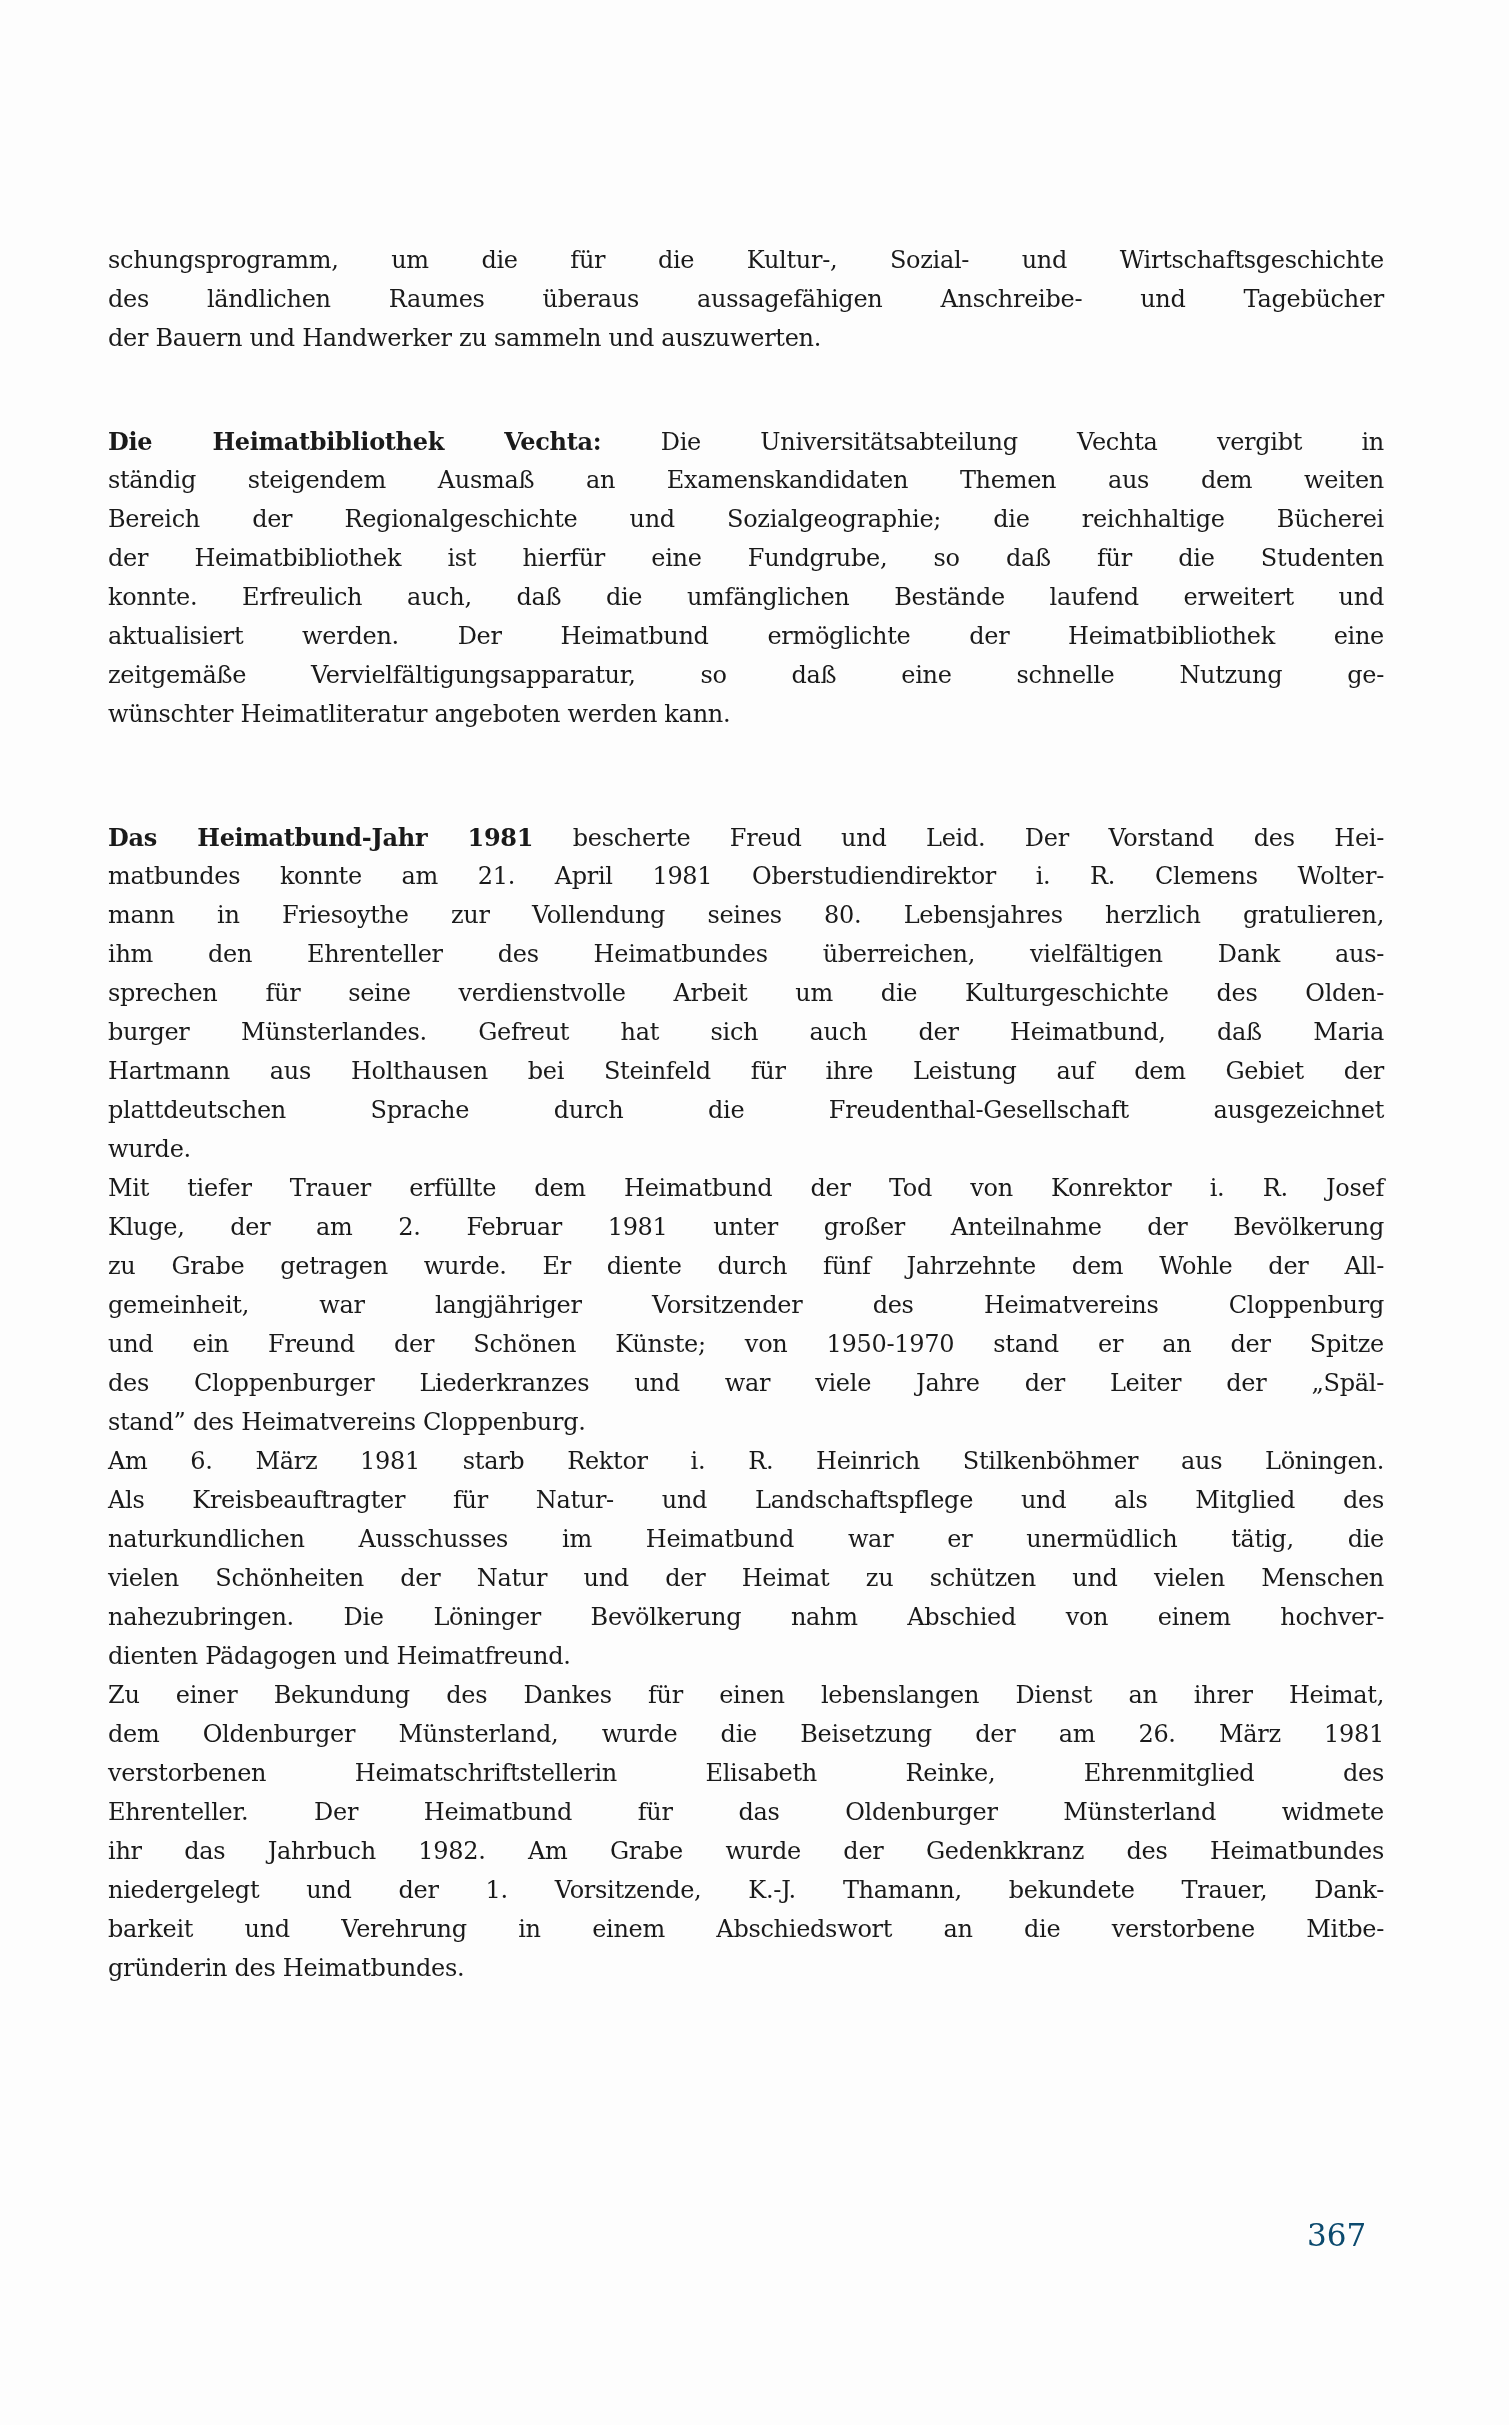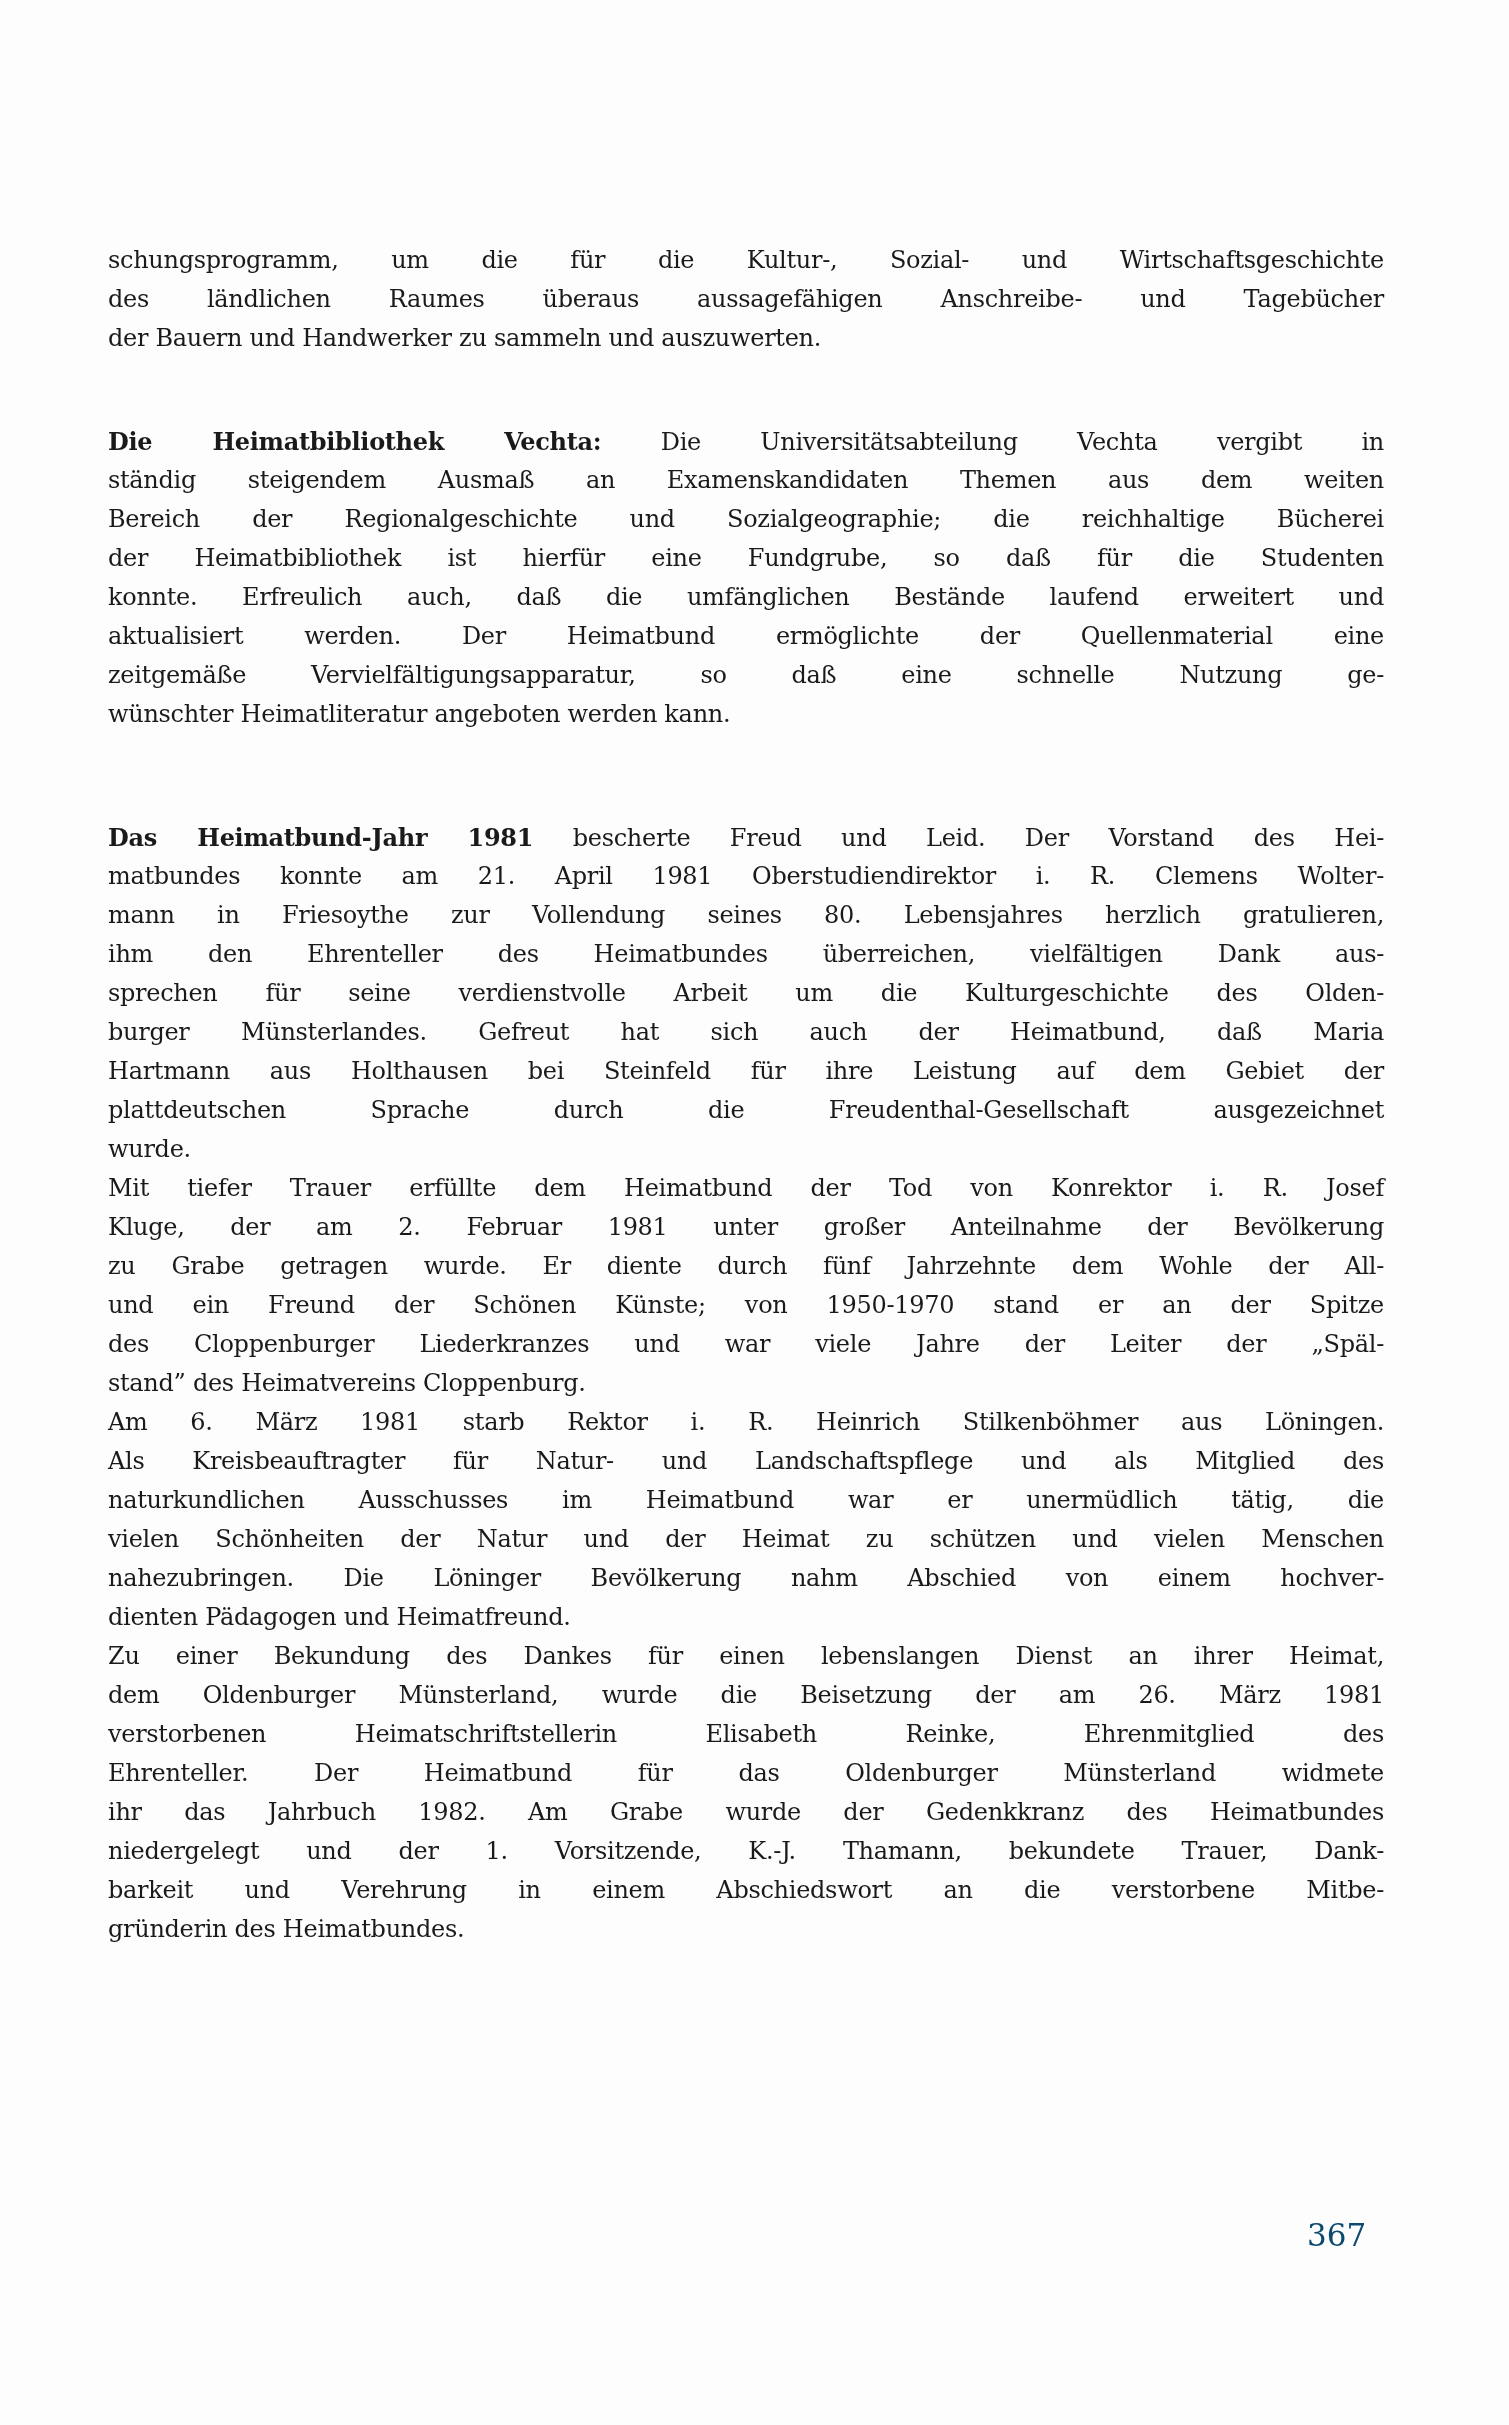--- a/index.html
+++ b/index.html
@@ -31,39 +31,40 @@
     <span class="line">des ländlichen Raumes überaus aussagefähigen Anschreibe- und Tagebücher</span>
     <span class="line last">der Bauern und Handwerker zu sammeln und auszuwerten.</span>
   </div>
 
   <div class="text" style="top:393px">
     <span class="line"><b>Die Heimatbibliothek Vechta:</b><span> Die Universitätsabteilung Vechta vergibt in</span></span>
     <span class="line">ständig steigendem Ausmaß an Examenskandidaten Themen aus dem weiten</span>
     <span class="line">Bereich der Regionalgeschichte und Sozialgeographie; die reichhaltige Bücherei</span>
     <span class="line">der Heimatbibliothek ist hierfür eine Fundgrube, so daß für die Studenten</span>
     <span class="line">konnte. Erfreulich auch, daß die umfänglichen Bestände laufend erweitert und</span>
-    <span class="line">aktualisiert werden. Der Heimatbund ermöglichte der Quellenmaterial eine</span>
+    <span class="line">aktualisiert werden. Der Heimatbund ermöglichte der Heimatbibliothek eine</span>
     <span class="line">zeitgemäße Vervielfältigungsapparatur, so daß eine schnelle Nutzung ge-</span>
     <span class="line last">wünschter Heimatliteratur angeboten werden kann.</span>
   </div>
 
   <div class="text" style="top:789px">
     <span class="line"><b>Das Heimatbund-Jahr 1981</b><span> bescherte Freud und Leid. Der Vorstand des Hei-</span></span>
     <span class="line">matbundes konnte am 21. April 1981 Oberstudiendirektor i. R. Clemens Wolter-</span>
     <span class="line">mann in Friesoythe zur Vollendung seines 80. Lebensjahres herzlich gratulieren,</span>
     <span class="line">ihm den Ehrenteller des Heimatbundes überreichen, vielfältigen Dank aus-</span>
     <span class="line">sprechen für seine verdienstvolle Arbeit um die Kulturgeschichte des Olden-</span>
     <span class="line">burger Münsterlandes. Gefreut hat sich auch der Heimatbund, daß Maria</span>
     <span class="line">Hartmann aus Holthausen bei Steinfeld für ihre Leistung auf dem Gebiet der</span>
     <span class="line">plattdeutschen Sprache durch die Freudenthal-Gesellschaft ausgezeichnet</span>
     <span class="line last">wurde.</span>
 
     <span class="line">Mit tiefer Trauer erfüllte dem Heimatbund der Tod von Konrektor i. R. Josef</span>
     <span class="line">Kluge, der am 2. Februar 1981 unter großer Anteilnahme der Bevölkerung</span>
     <span class="line">zu Grabe getragen wurde. Er diente durch fünf Jahrzehnte dem Wohle der All-</span>
+    <span class="line">gemeinheit, war langjähriger Vorsitzender des Heimatvereins Cloppenburg</span>
     <span class="line">und ein Freund der Schönen Künste; von 1950-1970 stand er an der Spitze</span>
     <span class="line">des Cloppenburger Liederkranzes und war viele Jahre der Leiter der „Späl-</span>
     <span class="line last">stand” des Heimatvereins Cloppenburg.</span>
 
     <span class="line">Am 6. März 1981 starb Rektor i. R. Heinrich Stilkenböhmer aus Löningen.</span>
     <span class="line">Als Kreisbeauftragter für Natur- und Landschaftspflege und als Mitglied des</span>
     <span class="line">naturkundlichen Ausschusses im Heimatbund war er unermüdlich tätig, die</span>
     <span class="line">vielen Schönheiten der Natur und der Heimat zu schützen und vielen Menschen</span>
     <span class="line">nahezubringen. Die Löninger Bevölkerung nahm Abschied von einem hochver-</span>
     <span class="line last">dienten Pädagogen und Heimatfreund.</span>

